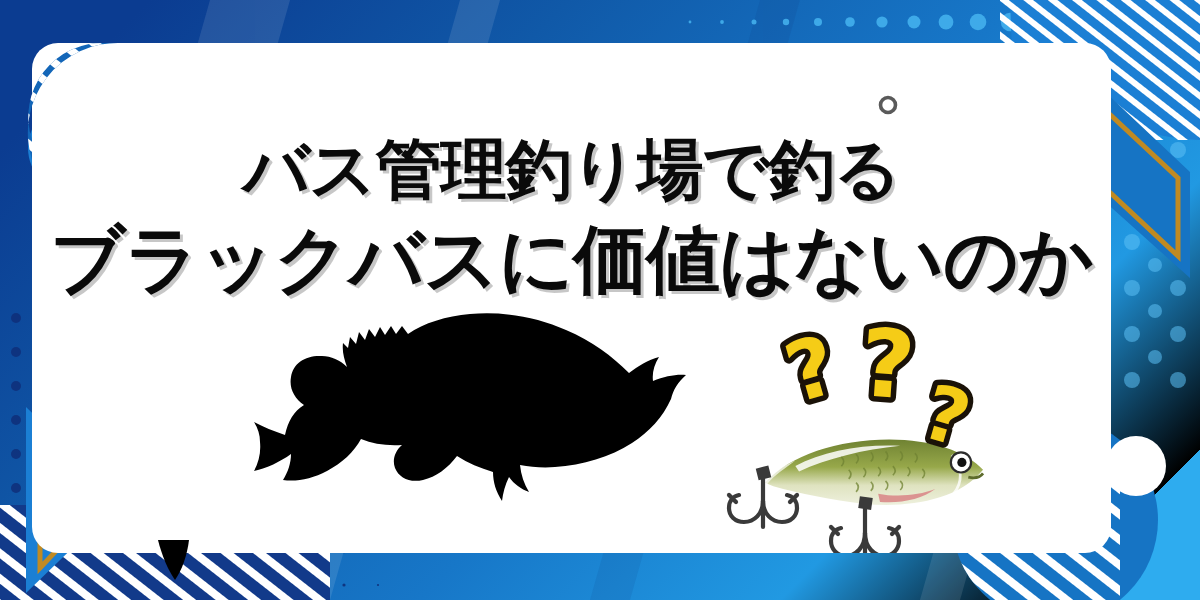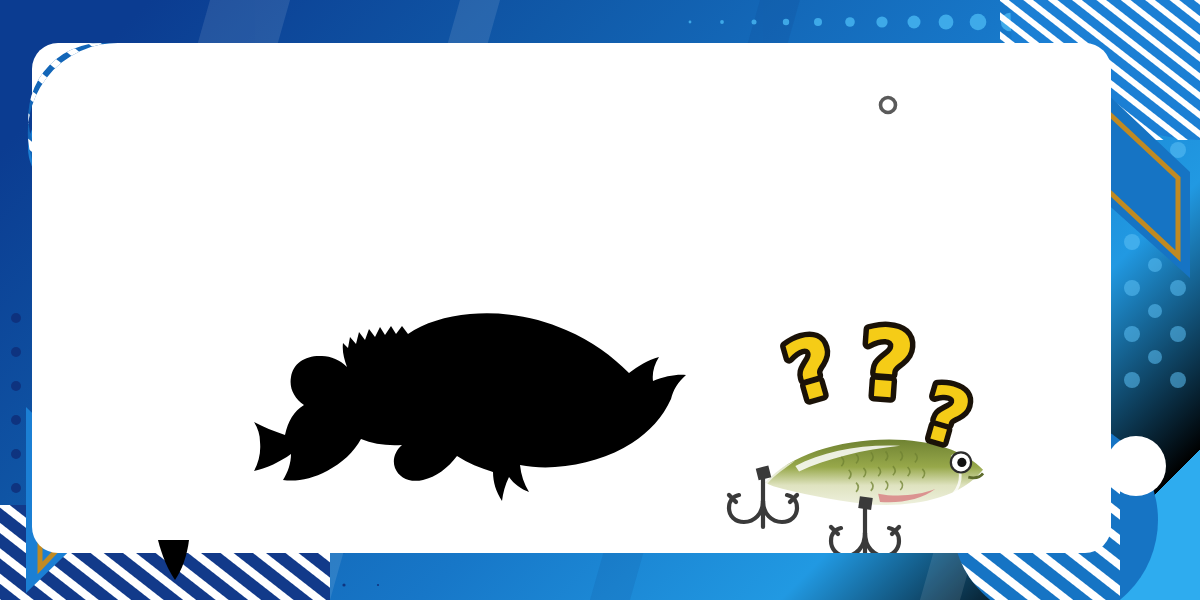--- a/index.html
+++ b/index.html
@@ -328,20 +328,24 @@
       <rect x="827" y="454" width="13" height="12" fill="#3a3a3a" transform="rotate(8 833 460)"></rect>
     </g>
 
     <g font-family="DejaVu Sans, sans-serif" font-weight="700" font-size="82" stroke="#1a1208" stroke-width="11" stroke-linejoin="round" paint-order="stroke">
       <text x="764" y="360" fill="#f5cc17" transform="rotate(-16 764 360)">?</text>
       <text x="826" y="352" fill="#f5cc17" transform="rotate(4 826 352)" font-size="94">?</text>
       <text x="886" y="392" fill="#f5cc17" transform="rotate(16 886 392)" font-size="76">?</text>
     </g>
   </svg>
 
+  <div id="headline">
+    <span id="hl-line-1" class="hl-line">バス管理釣り場で釣る</span>
+    <span id="hl-line-2" class="hl-line">ブラックバスに価値はないのか</span>
+  </div>
 </div>
 
 <svg id="overflow-art" viewBox="0 0 1200 600">
 
   <path d="M158,540 C162,556 168,570 175,580 C182,570 187,556 189,540 Z" fill="#000000"></path>
 
   <g>
     <clipPath id="arcClip">
       <path d="M32,140 A74,74 0 0 1 106,43 L122,43 A90,90 0 0 0 32,160 Z"></path>
     </clipPath>

